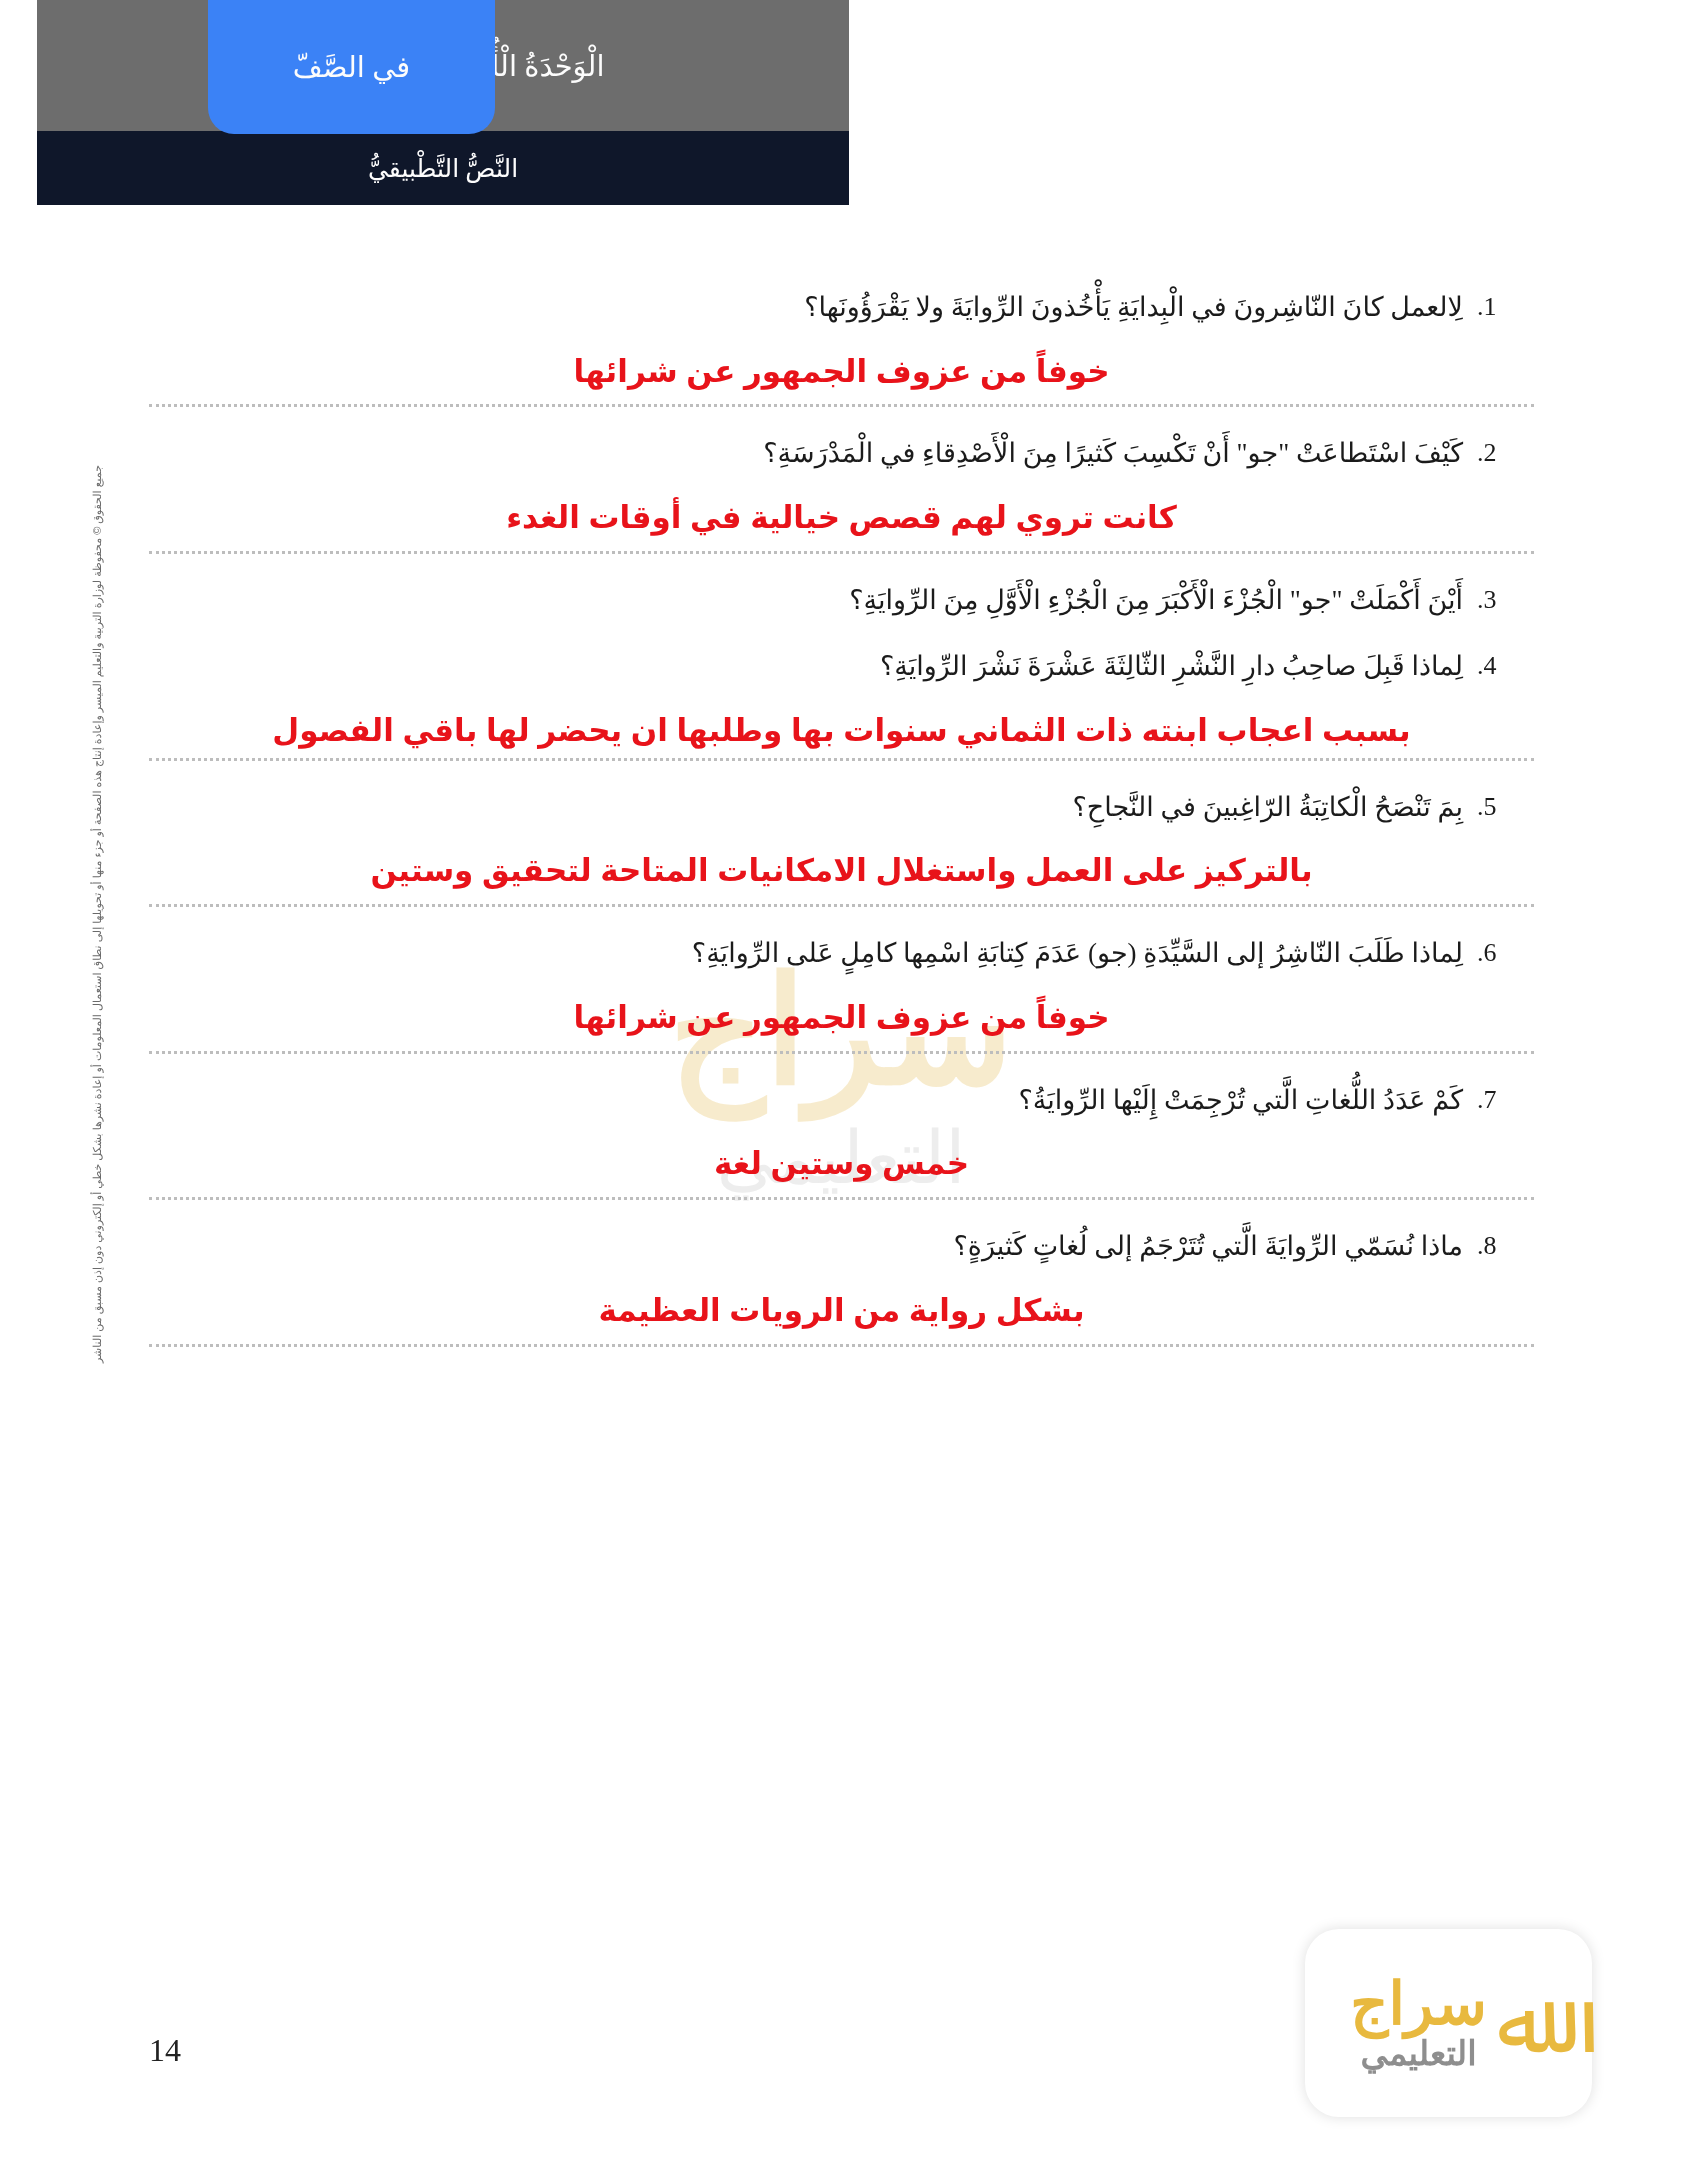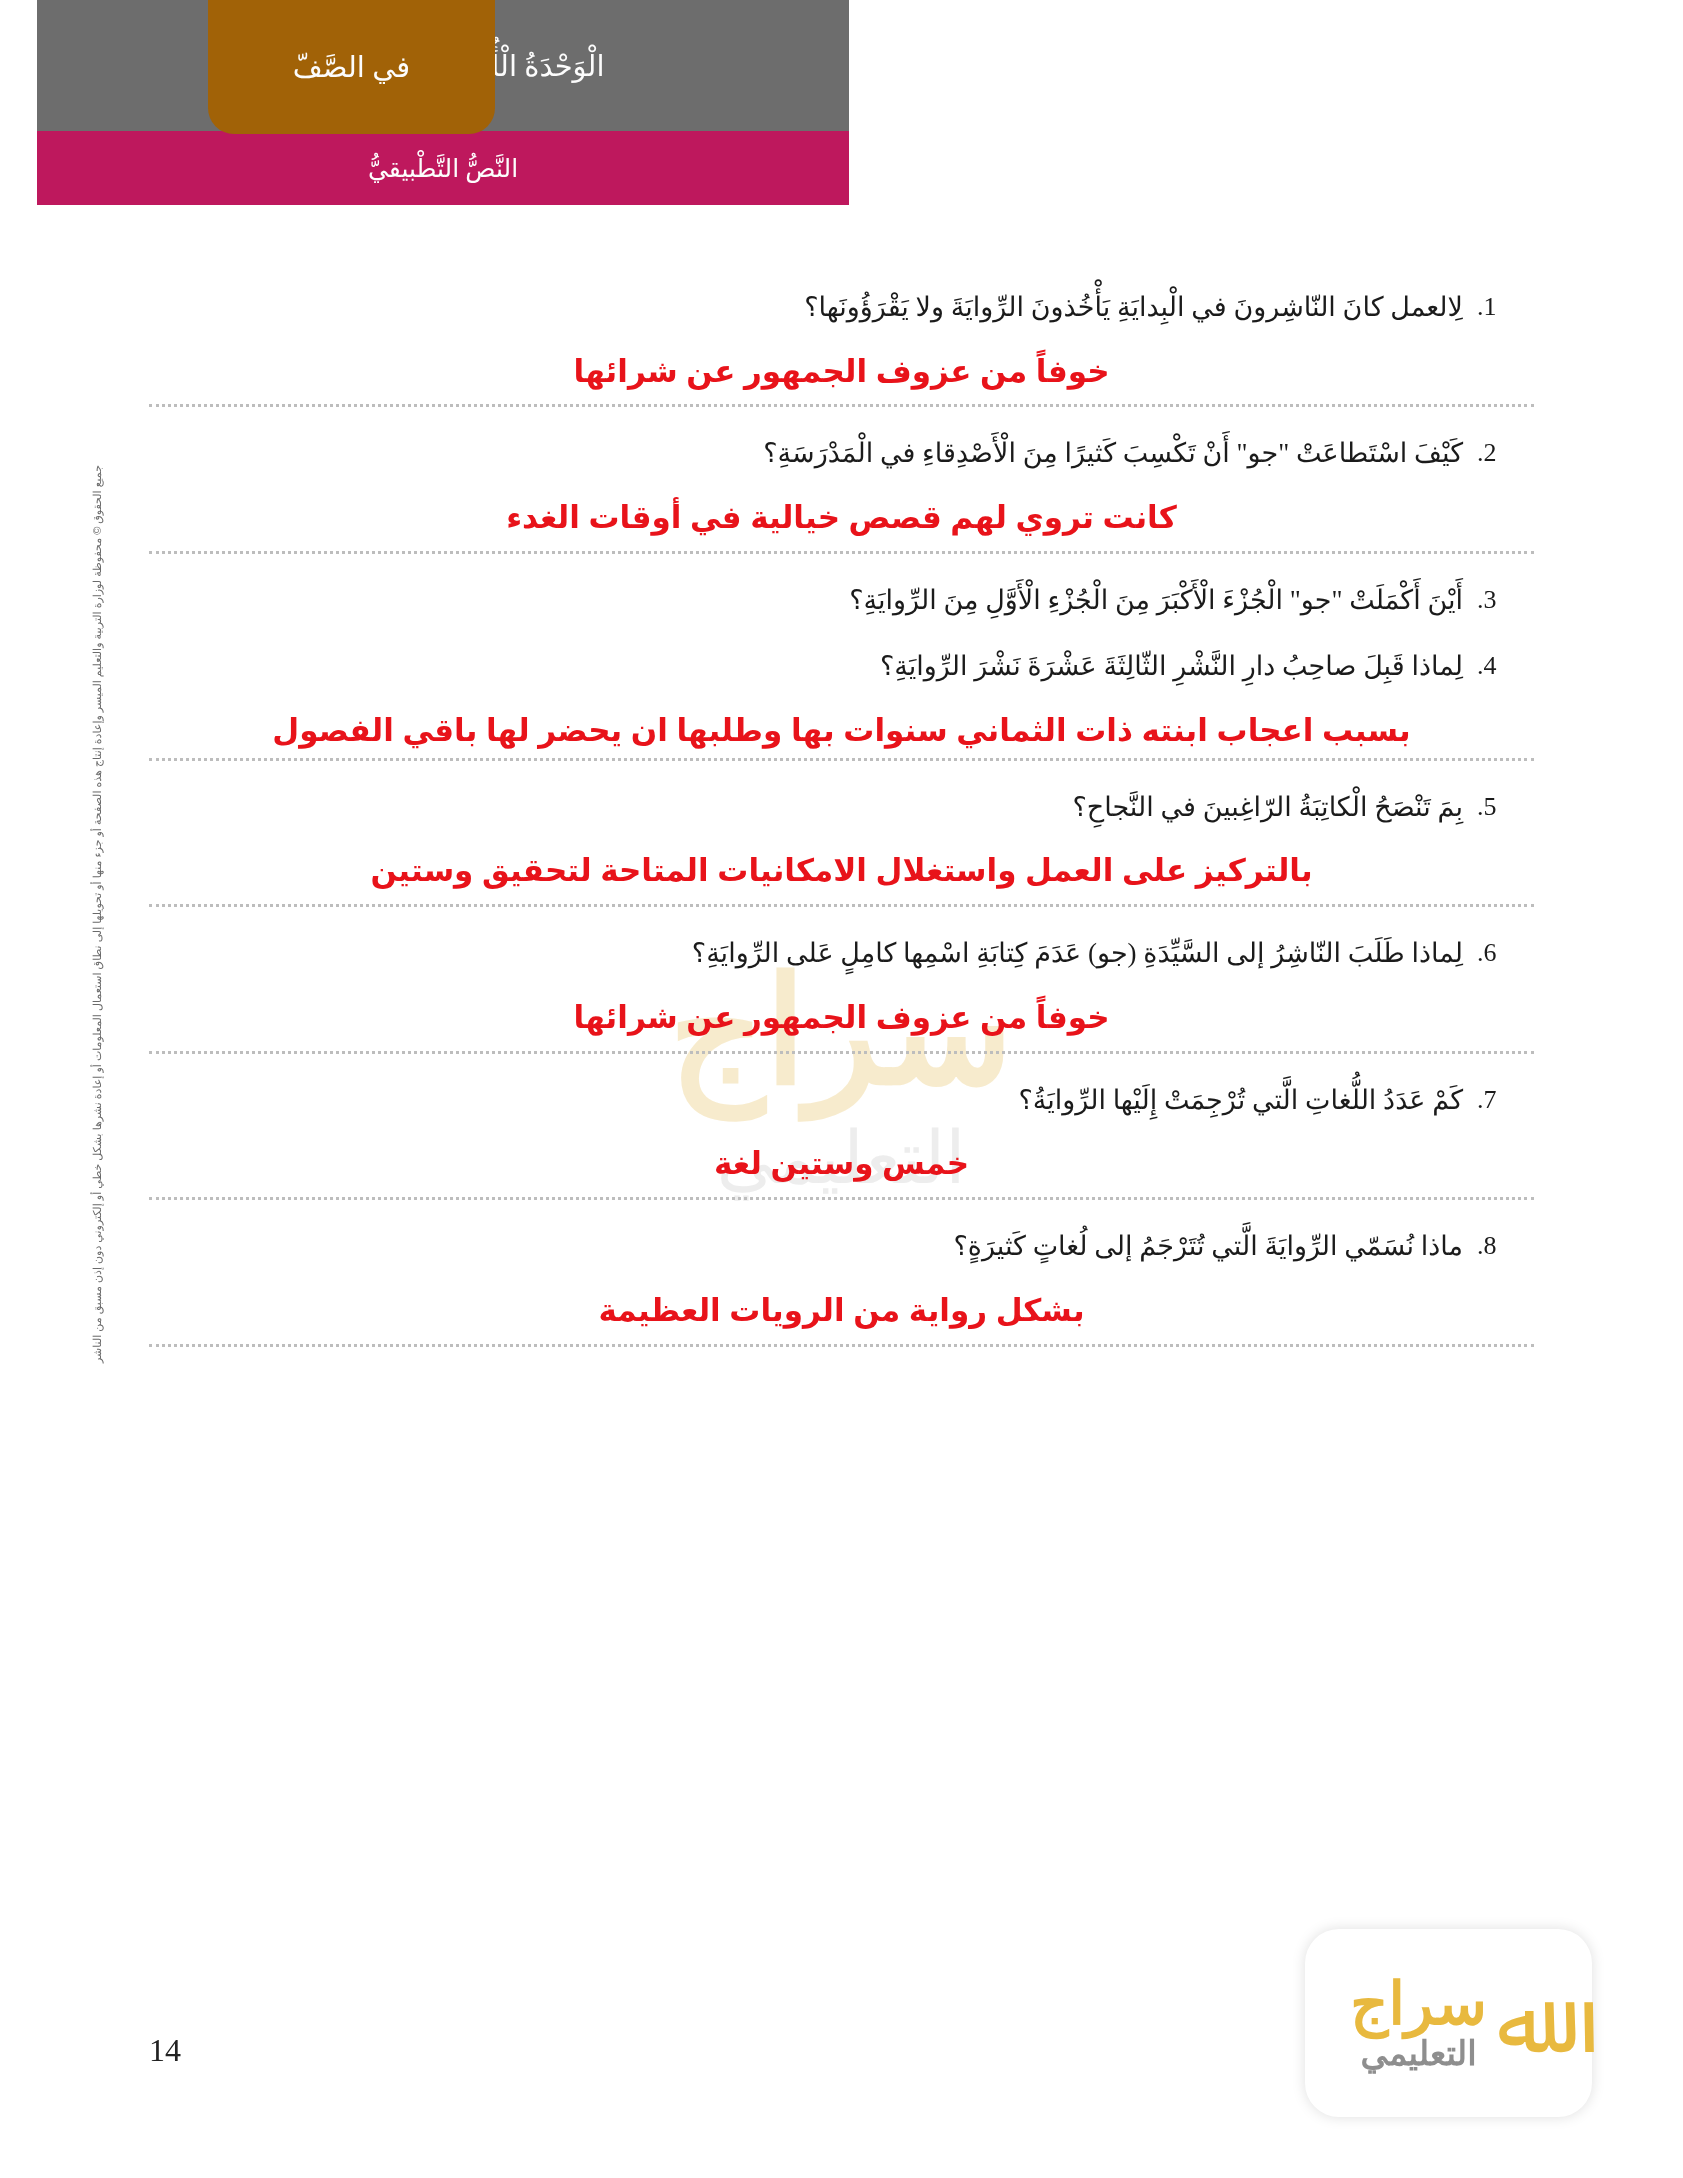--- a/index.html
+++ b/index.html
@@ -37,34 +37,34 @@
     font-size: 29px;
     letter-spacing: 0.5px;
     font-family: "Liberation Serif", "DejaVu Serif", serif;
   }
   .hdr-sub {
     position: absolute;
     top: 131px;
     right: 834px;
     width: 812px;
     height: 74px;
-    background: #be185d;
+    background: #0f172a;
     color: #fdfdfd;
     display: flex;
     align-items: center;
     justify-content: center;
     font-size: 25px;
   }
   .hdr-class {
     position: absolute;
     top: 0;
     right: 1188px;
     width: 287px;
     height: 134px;
-    background: #a16207;
+    background: #3b82f6;
     color: #fcfcfc;
     border-bottom-right-radius: 26px;
     border-bottom-left-radius: 26px;
     display: flex;
     align-items: center;
     justify-content: center;
     font-size: 29px;
   }
 
   

